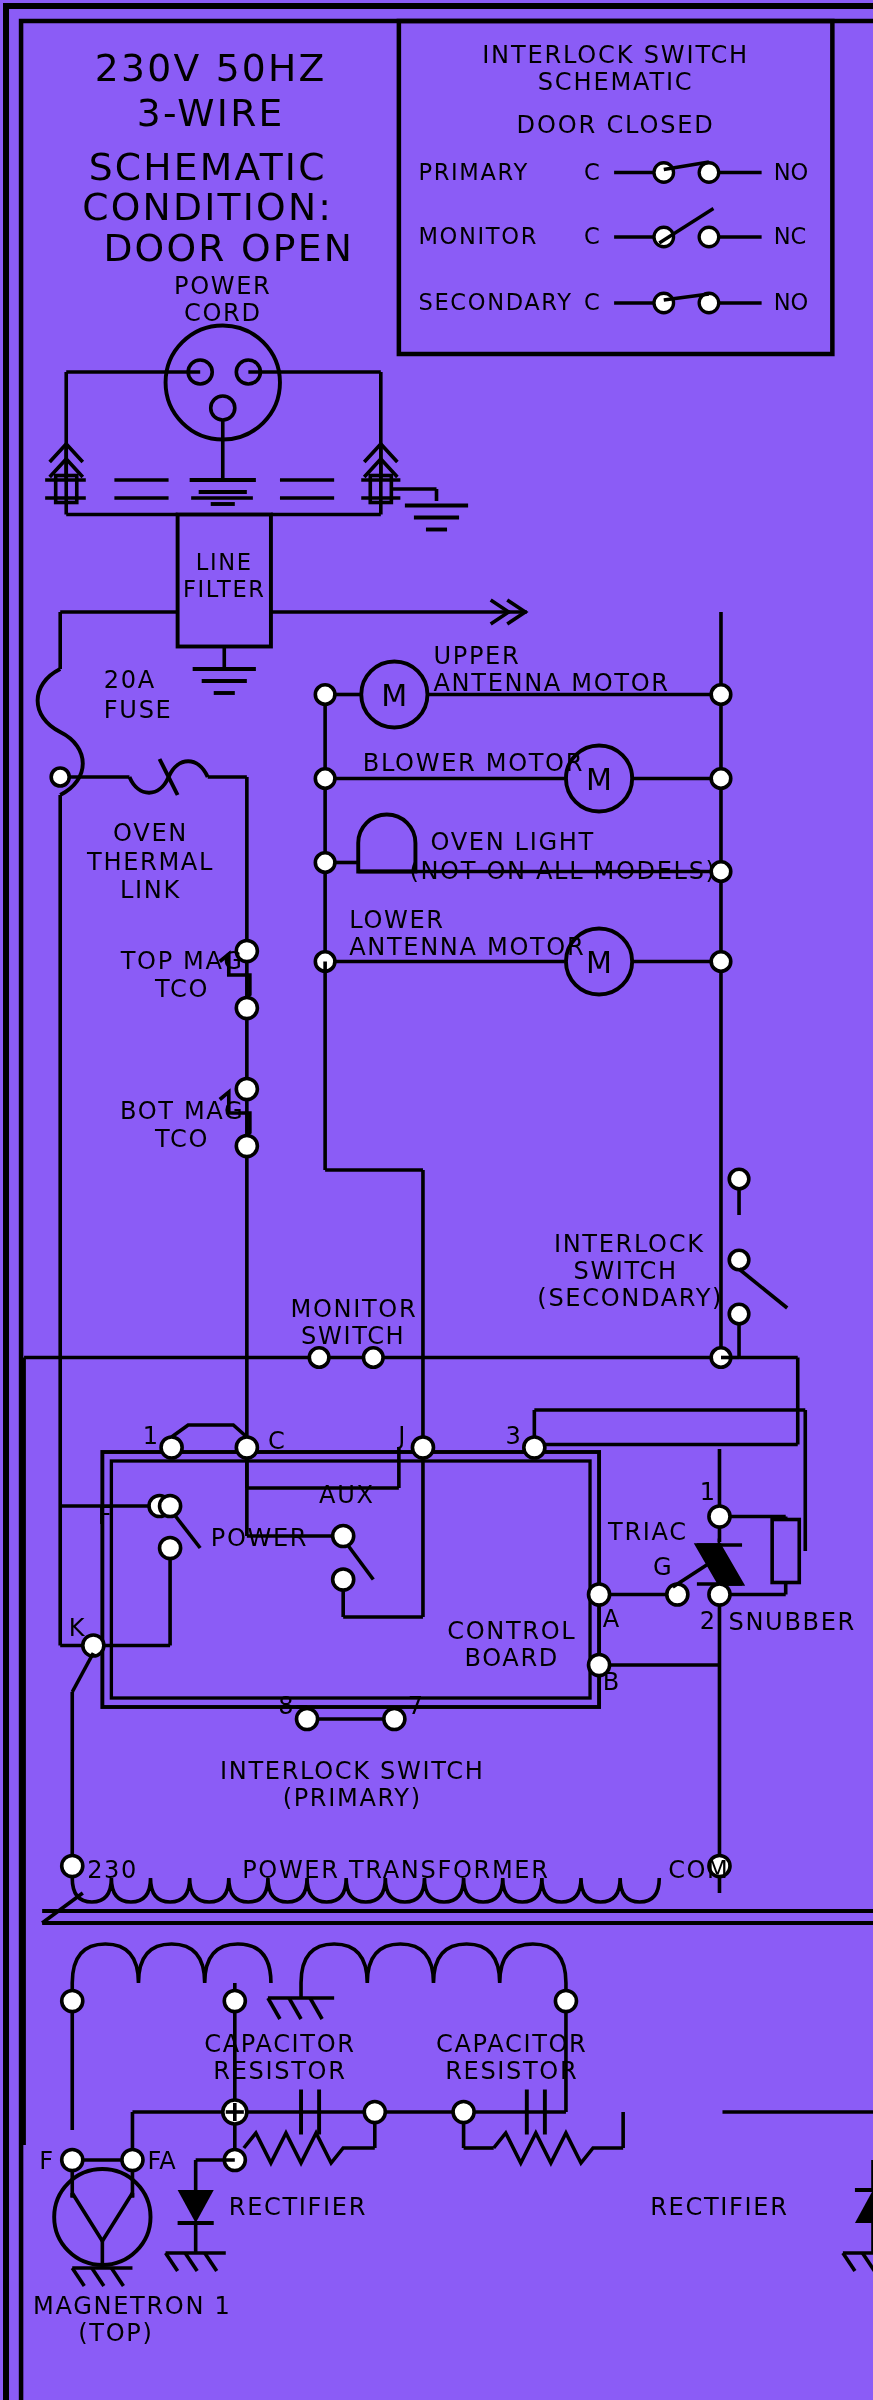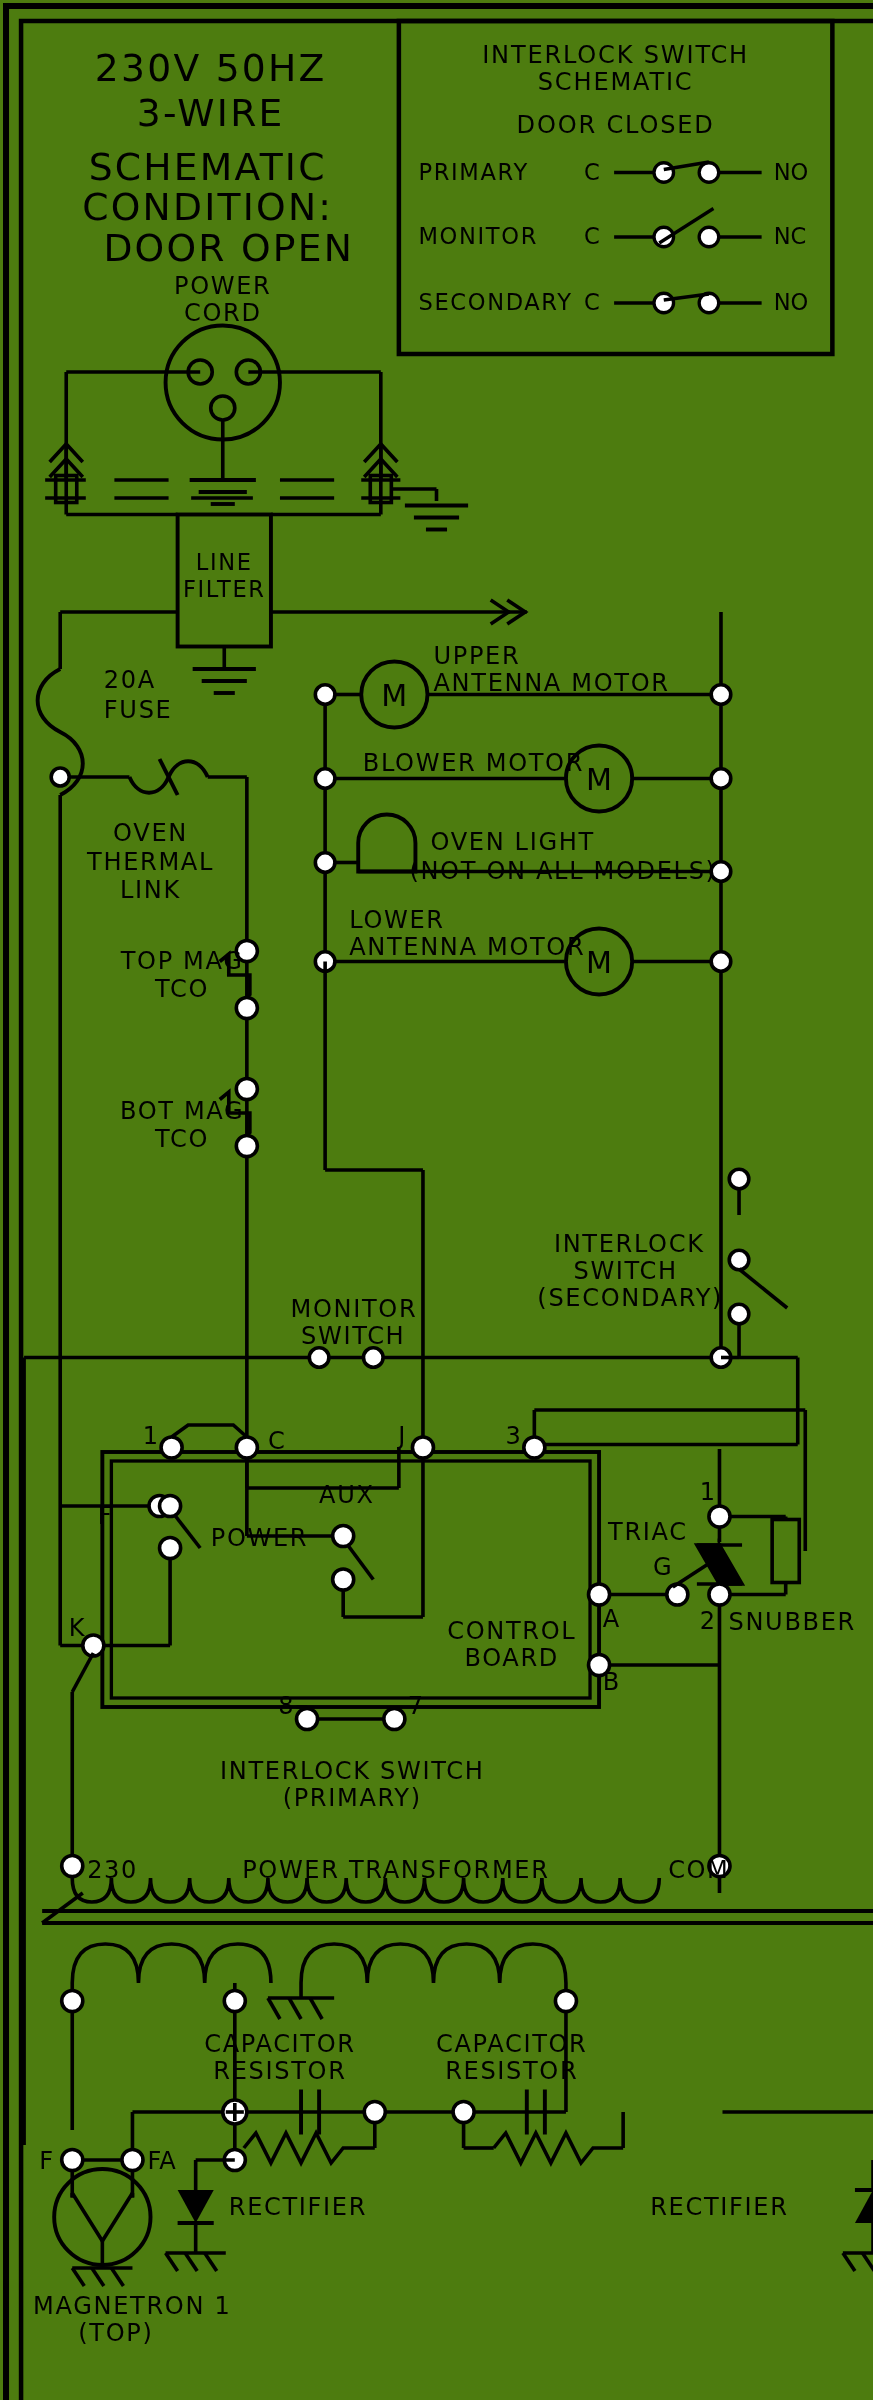--- a/index.html
+++ b/index.html
@@ -1,17 +1,17 @@
 <!DOCTYPE html>
 <html><head>
 <meta charset="utf-8">
 <style>
   html,body{margin:0;padding:0;background:#ffffff;}
   body{width:873px;height:2400px;font-family:"DejaVu Sans",sans-serif;}
-  #root{position:relative;width:873px;height:2400px;overflow:hidden;background:#4d7c0f;}
+  #root{position:relative;width:873px;height:2400px;overflow:hidden;background:#8b5cf6;}
   #svgroot{position:absolute;left:0;top:0;}
   text{font-family:"DejaVu Sans",sans-serif;fill:#000;}
 </style>
 </head>
 <body>
 
 <div id="root">
 <svg id="svgroot" width="873" height="2400" viewBox="0 0 580 1600" preserveAspectRatio="none">
 
   <g fill="none" stroke="#000">

